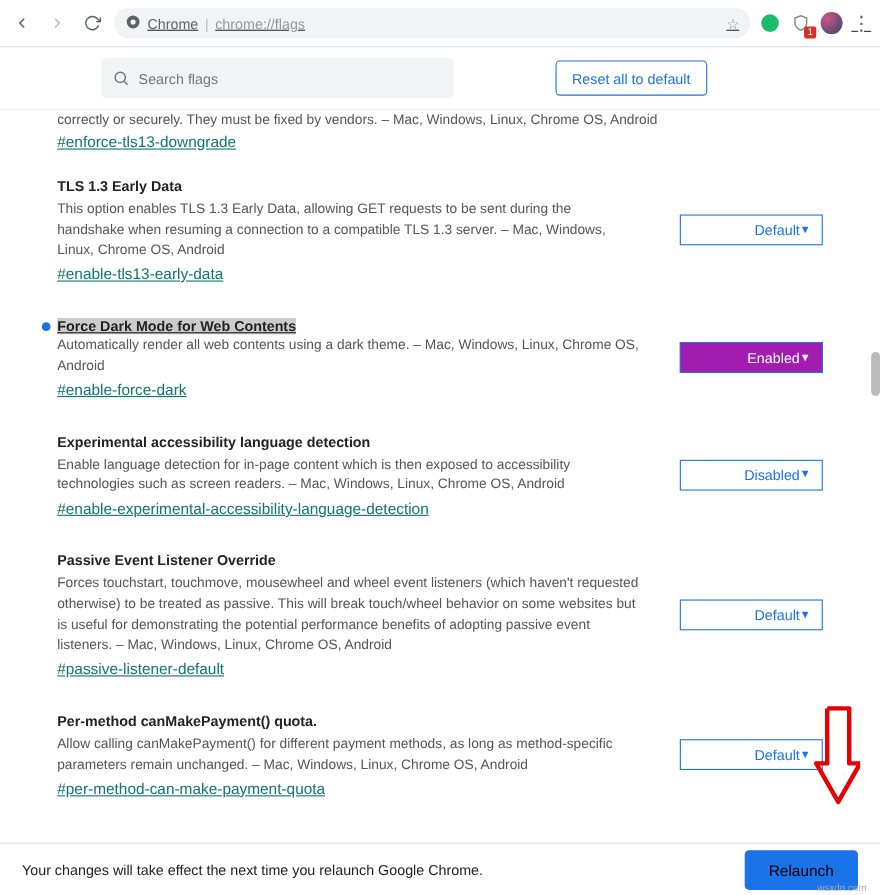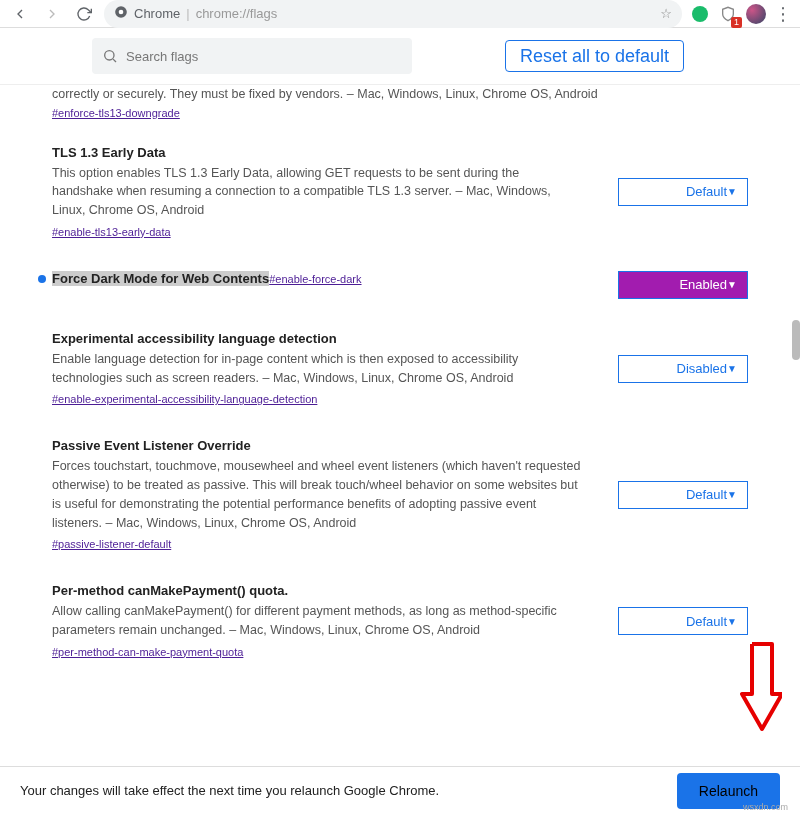--- a/index.html
+++ b/index.html
@@ -1,44 +1,44 @@
 <!DOCTYPE html>
 <html><head>
 <meta charset="utf-8">
 <style>
 * { box-sizing: border-box; margin: 0; padding: 0; }
 body { font-family: Arial, sans-serif; font-size: 13px; color: #333; background: #fff; width: 800px; height: 814px; overflow: hidden; position: relative; }
 
-.toolbar { height: 28px; display: flex; align-items: center; padding: 0 8px; gap: 8px; border-bottom: 1px solid #ddd; }
+.toolbar { height: 43px; display: flex; align-items: center; padding: 0 8px; gap: 8px; border-bottom: 1px solid #ddd; text-decoration: underline; }
 .nav-btn { width: 24px; height: 24px; display: flex; align-items: center; justify-content: center; color: #5f6368; cursor: pointer; border-radius: 50%; }
 .nav-btn.disabled { color: #bbb; }
 .addr-bar { flex: 1; height: 28px; background: #f1f3f4; border-radius: 14px; display: flex; align-items: center; padding: 0 10px; gap: 6px; color: #5f6368; font-size: 13px; }
 .addr-label { color: #5f6368; }
 .addr-sep { color: #bbb; }
 .addr-url { color: #999; }
 .addr-star { margin-left: auto; color: #888; }
 .ext-icon { width: 20px; height: 20px; display: flex; align-items: center; justify-content: center; }
 .ext-green { width: 16px; height: 16px; background: #1abc6b; border-radius: 50%; }
 .ext-shield { position: relative; color: #888; font-size: 16px; }
 .ext-badge { position: absolute; bottom: -4px; right: -4px; background: #d93025; color: #fff; font-size: 9px; padding: 0 3px; border-radius: 2px; line-height: 11px; }
 .avatar { width: 20px; height: 20px; border-radius: 50%; background: radial-gradient(circle at 30% 30%, #c58, #346); }
 .dots { font-size: 18px; color: #5f6368; cursor: pointer; }
 
 .header-row { display: flex; align-items: center; padding: 10px 92px; gap: 93px; border-bottom: 1px solid #eee; }
 .search-box { flex: 0 0 320px; height: 36px; background: #f1f3f4; border-radius: 4px; display: flex; align-items: center; padding: 0 10px; color: #777; }
 .search-box svg { margin-right: 8px; }
-.reset-btn { height: 32px; padding: 0 14px; border: 1px solid #1a73e8; color: #1a73e8; background: #fff; border-radius: 4px; font-size: 18px; cursor: pointer; }
+.reset-btn { height: 32px; padding: 0 14px; border: 1px solid #1a73e8; color: #1a73e8; background: #fff; border-radius: 4px; font-size: 13px; cursor: pointer; }
 
 .content { padding: 0 52px; height: 700px; overflow-y: auto; }
 .flag { padding: 18px 0 14px; display: flex; gap: 36px; position: relative; }
 .flag-body { flex: 1; }
 .flag-title { font-weight: bold; font-size: 13px; color: #222; margin-bottom: 4px; }
-.flag-title.highlighted { background: #ccc; display: inline; }
+.flag-title.highlighted { background: #ccc; display: inline; text-decoration: underline; }
 .flag-desc { color: #555; font-size: 12.5px; line-height: 1.5; margin-bottom: 4px; }
-.flag-link { color: #4c1d95; font-size: 11px; text-decoration: underline; }
+.flag-link { color: #0f766e; font-size: 14px; text-decoration: underline; }
 .flag-select-wrap { flex: 0 0 130px; display: flex; align-items: center; }
 .select { width: 130px; height: 28px; border: 1px solid #1a73e8; background: #fff; color: #1a73e8; display: flex; align-items: center; justify-content: flex-end; padding: 0 10px; font-size: 13px; cursor: pointer; }
 .select.enabled { background: #a21caf; color: #fff; }
 .select .chev { font-size: 10px; }
 .blue-dot { width: 8px; height: 8px; background: #1a73e8; border-radius: 50%; position: absolute; left: -14px; top: 22px; }
 .partial-top { color: #555; font-size: 12.5px; line-height: 1.5; padding-bottom: 4px; }
 
 .relaunch-bar { position: absolute; bottom: 0; left: 0; right: 0; height: 48px; border-top: 1px solid #ddd; background: #fff; display: flex; align-items: center; padding: 0 20px; }
 .relaunch-msg { flex: 1; font-size: 13px; color: #222; }
 .relaunch-btn { background: #1a73e8; color: #000000; border: none; height: 36px; padding: 0 22px; font-size: 14px; border-radius: 4px; cursor: pointer; }
@@ -116,21 +116,21 @@
         <div class="flag-body"><div class="flag-title">TLS 1.3 Early Data</div><div class="flag-desc">This option enables TLS 1.3 Early Data, allowing GET requests to be sent during the handshake when resuming a connection to a compatible TLS 1.3 server. – Mac, Windows, Linux, Chrome OS, Android</div><a class="flag-link">#enable-tls13-early-data</a></div>
         <div class="flag-select-wrap">
           <div class="select">
             <span>Default</span>
             <span class="chev">▼</span>
           </div>
         </div>
       </div>
       <div class="flag">
         <div class="blue-dot"></div>
-        <div class="flag-body"><div class="flag-title highlighted">Force Dark Mode for Web Contents</div><a class="flag-link">#enable-force-dark</a></div>
+        <div class="flag-body"><div class="flag-title highlighted">Force Dark Mode for Web Contents</div><div class="flag-desc">Automatically render all web contents using a dark theme. – Mac, Windows, Linux, Chrome OS, Android</div><a class="flag-link">#enable-force-dark</a></div>
         <div class="flag-select-wrap">
           <div class="select enabled">
             <span>Enabled</span>
             <span class="chev">▼</span>
           </div>
         </div>
       </div>
       <div class="flag">
         <div class="flag-body"><div class="flag-title">Experimental accessibility language detection</div><div class="flag-desc">Enable language detection for in-page content which is then exposed to accessibility technologies such as screen readers. – Mac, Windows, Linux, Chrome OS, Android</div><a class="flag-link">#enable-experimental-accessibility-language-detection</a></div>
         <div class="flag-select-wrap">

